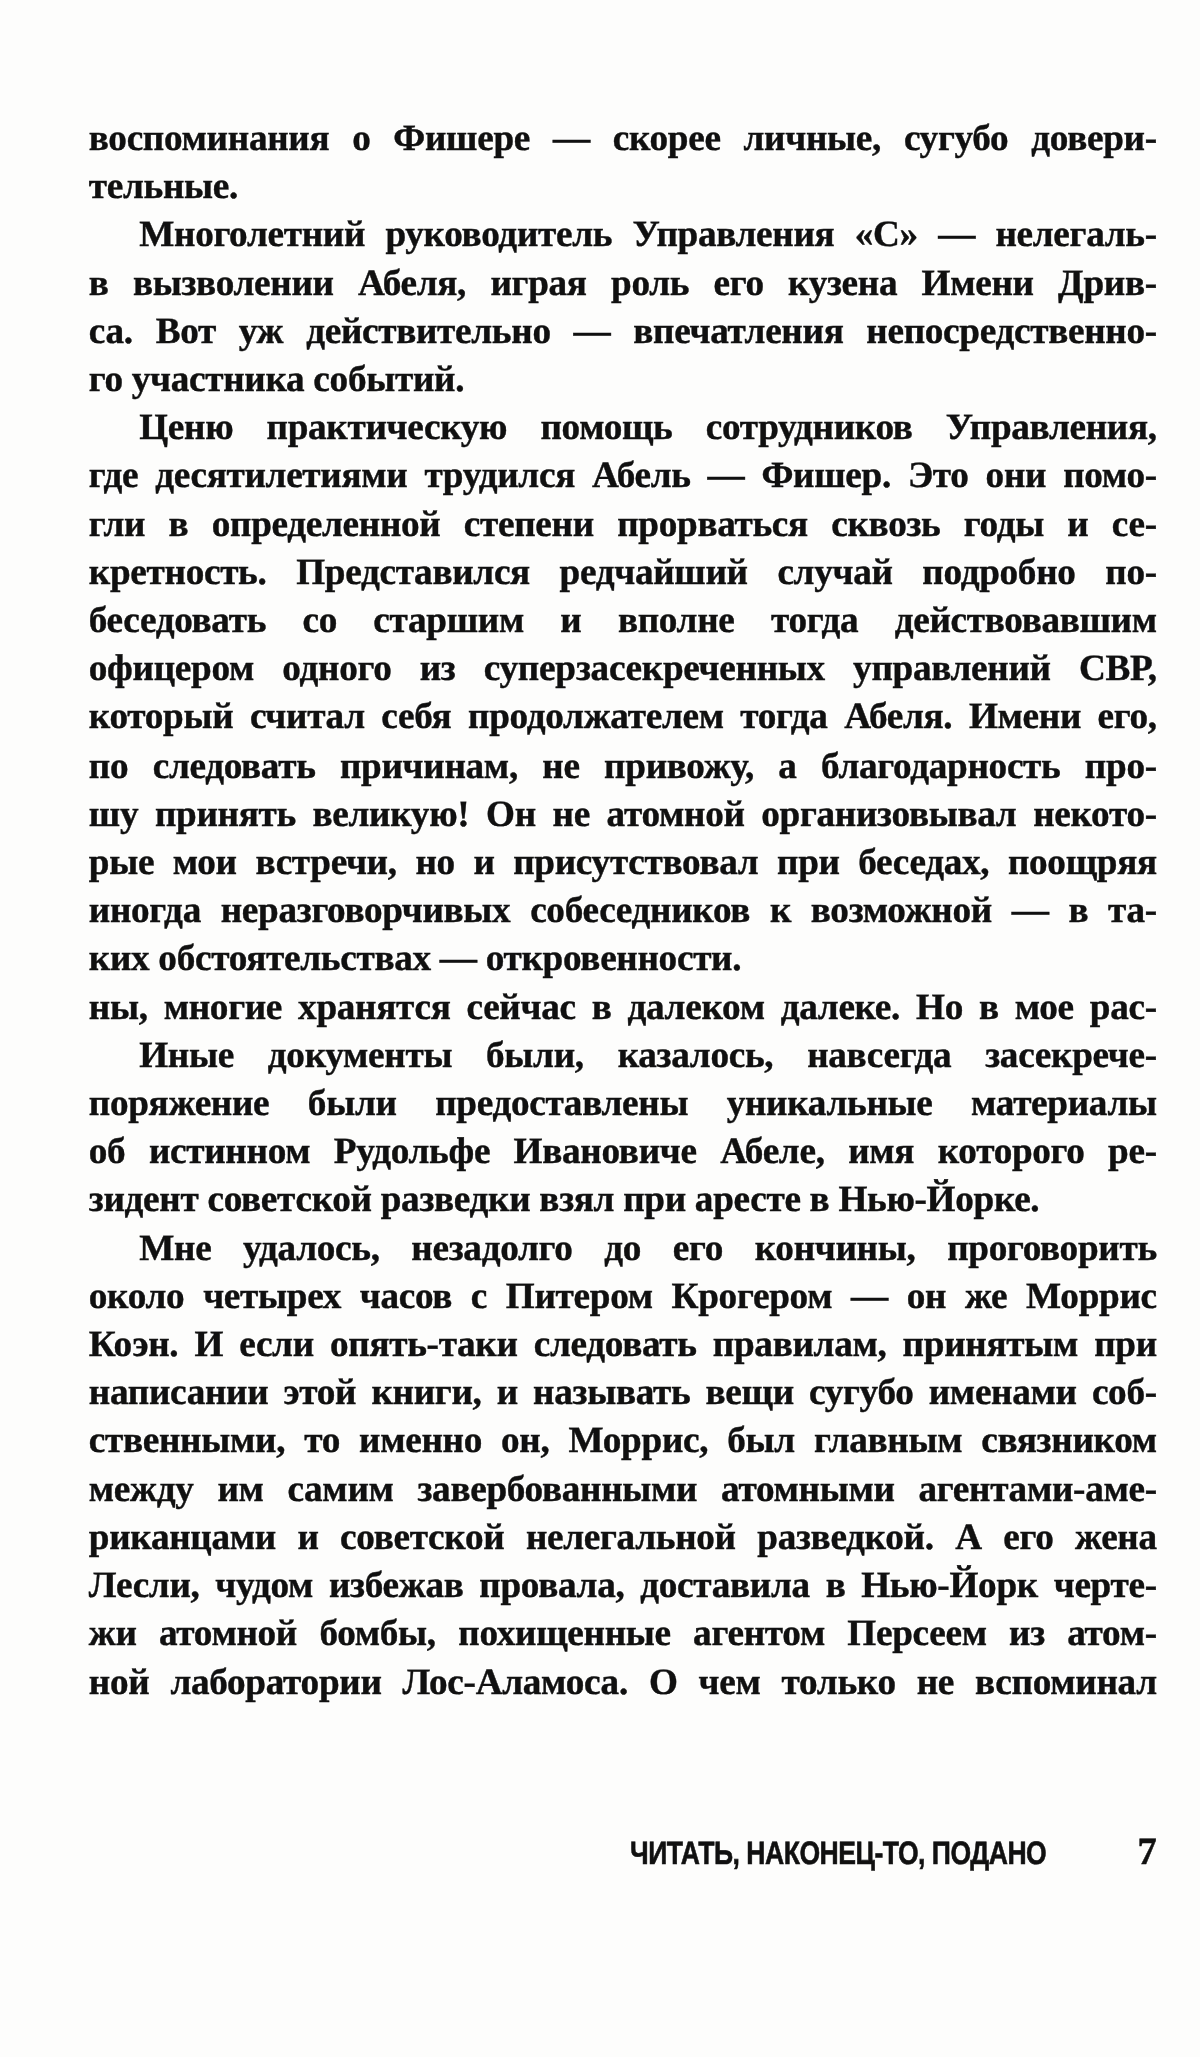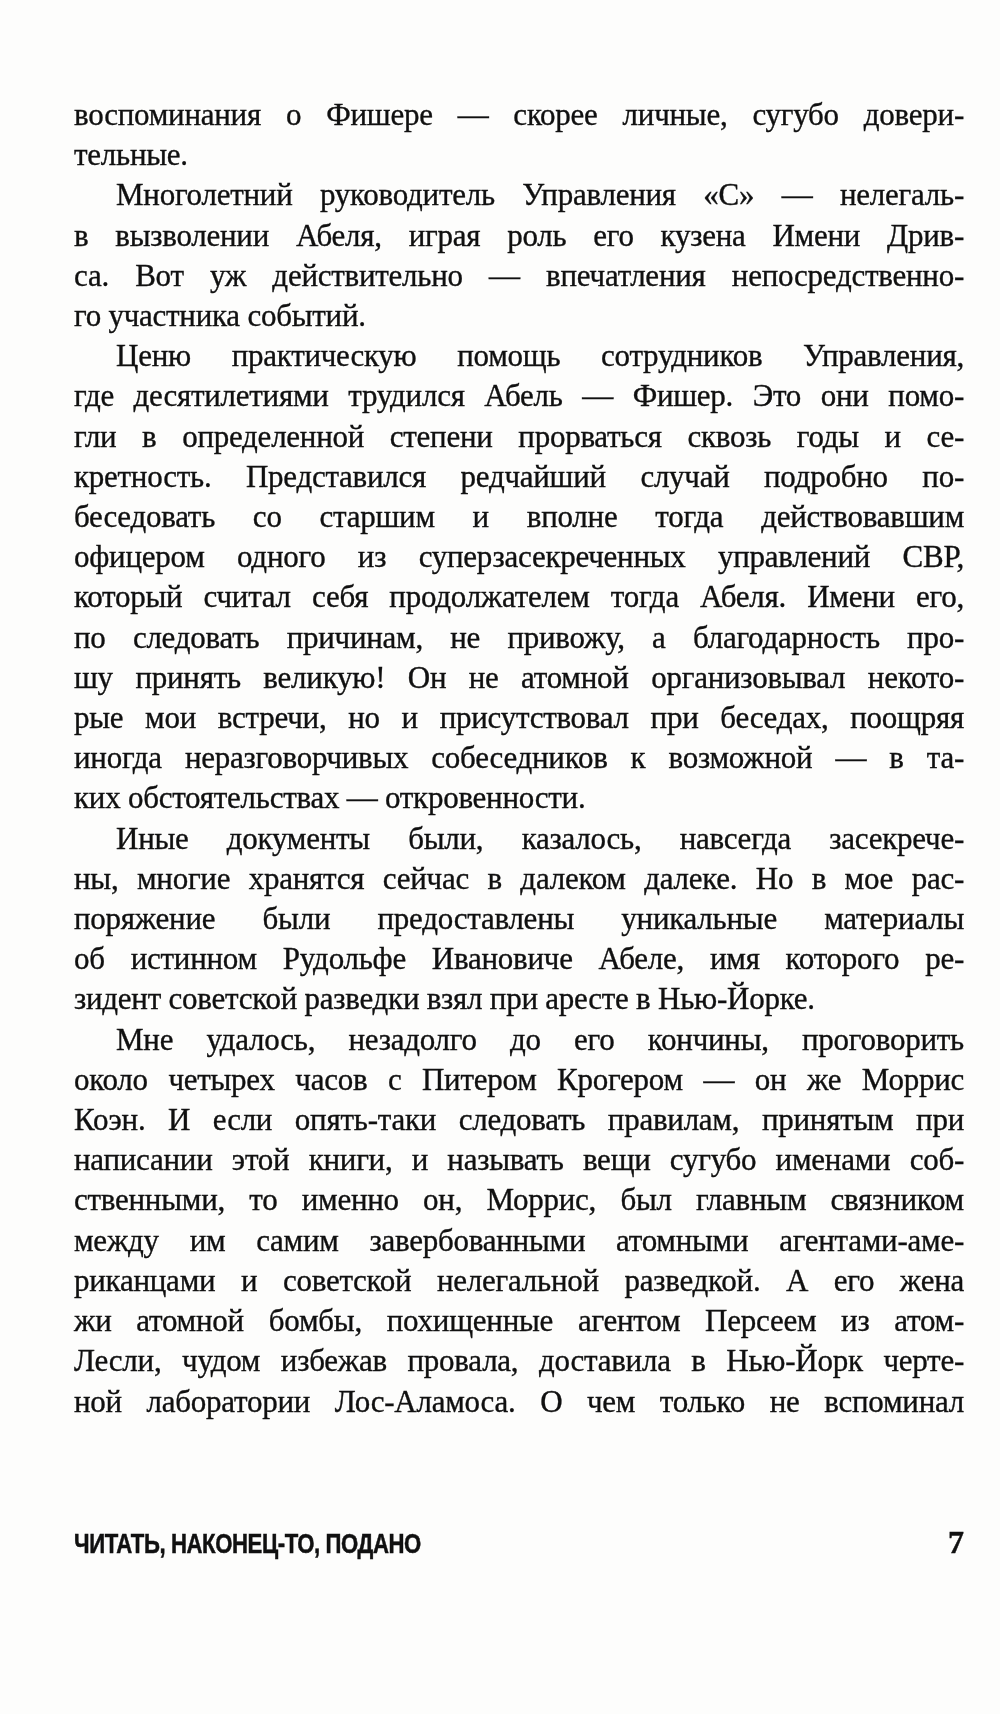--- a/index.html
+++ b/index.html
@@ -24,30 +24,31 @@
     font-size: 31px;
     line-height: 40.2px;
     letter-spacing: -0.25px;
     -webkit-text-stroke: 0.35px currentColor;
   }
   .paragraph { margin: 0; }
   .line {
     text-align: justify;
     text-align-last: justify;
     white-space: normal;
+    font-weight: bold;
   }
   .line.indent { text-indent: 42px; }
   .line.para-end { text-align-last: left; }
   .footer {
     position: absolute;
     left: 74px;
     top: 1524px;
     width: 890px;
     display: flex;
-    justify-content: space-between;
+    justify-content: flex-end;
     align-items: baseline;
   }
   .running-title {
     font-family: "Liberation Sans", "DejaVu Sans", sans-serif;
     font-weight: 700;
     font-size: 27px;
     letter-spacing: -0.5px;
     transform: scaleX(0.82);
     transform-origin: left center;
     white-space: nowrap;
@@ -83,36 +84,36 @@
         <div class="line">беседовать со старшим и вполне тогда действовавшим</div>
         <div class="line">офицером одного из суперзасекреченных управлений СВР,</div>
         <div class="line">который считал себя продолжателем тогда Абеля. Имени его,</div>
         <div class="line">по следовать причинам, не привожу, а благодарность про-</div>
         <div class="line">шу принять великую! Он не атомной организовывал некото-</div>
         <div class="line">рые мои встречи, но и присутствовал при беседах, поощряя</div>
         <div class="line">иногда неразговорчивых собеседников к возможной — в та-</div>
         <div class="line para-end">ких обстоятельствах — откровенности.</div>
       </div>
       <div class="paragraph">
+        <div class="line">ны, многие хранятся сейчас в далеком далеке. Но в мое рас-</div>
         <div class="line indent">Иные документы были, казалось, навсегда засекрече-</div>
-        <div class="line">ны, многие хранятся сейчас в далеком далеке. Но в мое рас-</div>
         <div class="line">поряжение были предоставлены уникальные материалы</div>
         <div class="line">об истинном Рудольфе Ивановиче Абеле, имя которого ре-</div>
         <div class="line para-end">зидент советской разведки взял при аресте в Нью-Йорке.</div>
       </div>
       <div class="paragraph">
         <div class="line indent">Мне удалось, незадолго до его кончины, проговорить</div>
         <div class="line">около четырех часов с Питером Крогером — он же Моррис</div>
         <div class="line">Коэн. И если опять-таки следовать правилам, принятым при</div>
         <div class="line">написании этой книги, и называть вещи сугубо именами соб-</div>
         <div class="line">ственными, то именно он, Моррис, был главным связником</div>
         <div class="line">между им самим завербованными атомными агентами-аме-</div>
         <div class="line">риканцами и советской нелегальной разведкой. А его жена</div>
+        <div class="line">Лесли, чудом избежав провала, доставила в Нью-Йорк черте-</div>
         <div class="line">жи атомной бомбы, похищенные агентом Персеем из атом-</div>
-        <div class="line">Лесли, чудом избежав провала, доставила в Нью-Йорк черте-</div>
         <div class="line">ной лаборатории Лос-Аламоса. О чем только не вспоминал</div>
       </div>
     </main>
   <footer class="footer">
     <span class="running-title">ЧИТАТЬ, НАКОНЕЦ-ТО, ПОДАНО</span>
     <span class="page-number">7</span>
   </footer>
 </div>
 
 </body></html>

